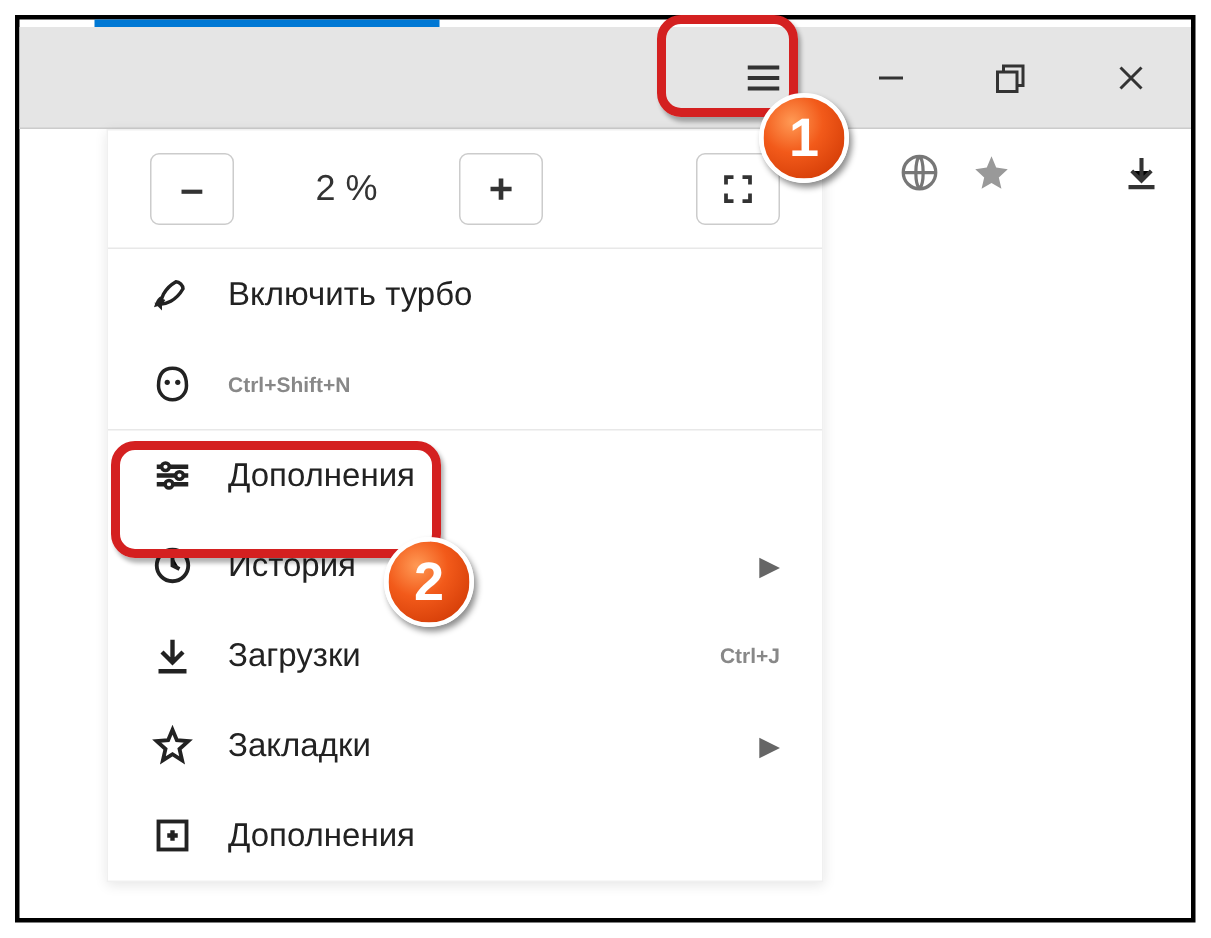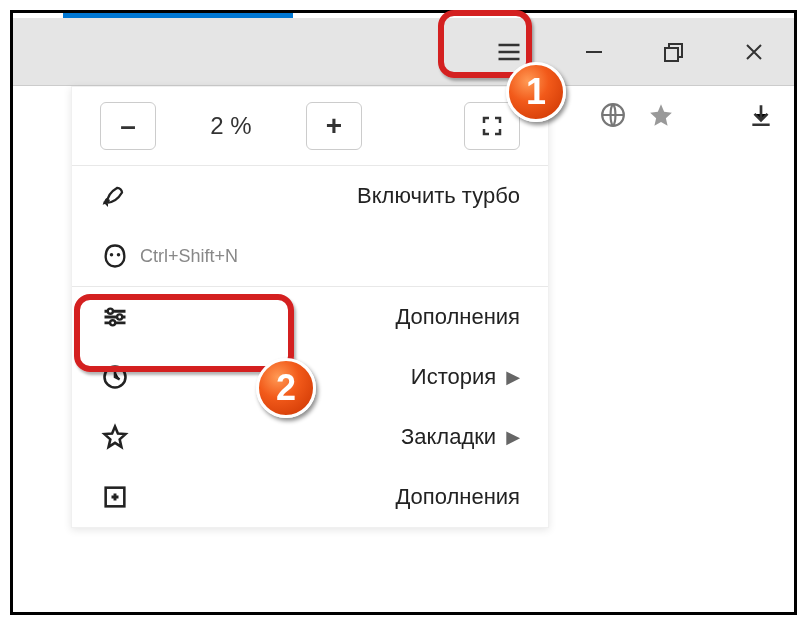--- a/index.html
+++ b/index.html
@@ -99,33 +99,33 @@
       display: flex; align-items: center; justify-content: center;
       background: #fff;
     }
     .divider { height: 1px; background: #e8e8e8; margin: 0; }
     .menu-item {
       display: flex; align-items: center;
       height: 60px;
       padding: 0 28px;
       font-size: 22px;
       color: #222;
-      gap: 10px;
-      text-align: right;
+      gap: 22px;
     }
     .menu-icon {
       width: 30px; height: 30px;
       display: flex; align-items: center; justify-content: center;
       flex-shrink: 0;
     }
     .menu-icon svg { width: 28px; height: 28px; }
     .menu-label { flex: 1; }
     .menu-shortcut {
-      font-size: 18px;
+      font-size: 14px;
       color: #888;
+      font-weight: bold;
     }
     .menu-arrow {
       color: #666;
       font-size: 18px;
     }
     .callout {
       position: absolute;
       border: 6px solid #d42020;
       border-radius: 16px;
       box-shadow: 2px 3px 3px rgba(0,0,0,0.3);
@@ -254,20 +254,29 @@
       <span class="menu-icon">
         <svg viewBox="0 0 24 24">
             <circle cx="12" cy="12" r="9" fill="none" stroke="#222" stroke-width="2.2"></circle>
             <path stroke="#222" stroke-width="2.2" d="M12 7v5l4 2"></path>
           </svg>
       </span>
       <span class="menu-label">История</span>
       <span class="menu-arrow">▶</span>
     </div>
 
+    <div class="menu-item">
+      <span class="menu-icon">
+        <svg viewBox="0 0 24 24">
+            <path stroke="#222" stroke-width="2.5" fill="none" d="M12 3v12M6 10l6 6 6-6M4 21h16"></path>
+          </svg>
+      </span>
+      <span class="menu-label">Загрузки</span>
+      <span class="menu-shortcut">Ctrl+J</span>
+    </div>
 
     <div class="menu-item">
       <span class="menu-icon">
         <svg viewBox="0 0 24 24">
             <path fill="none" stroke="#222" stroke-width="2.2" d="M12 3l2.5 6 6.5.5-5 4.5 1.5 6.5L12 17l-5.5 3.5L8 14 3 9.5l6.5-.5z"></path>
           </svg>
       </span>
       <span class="menu-label">Закладки</span>
       <span class="menu-arrow">▶</span>
     </div>

